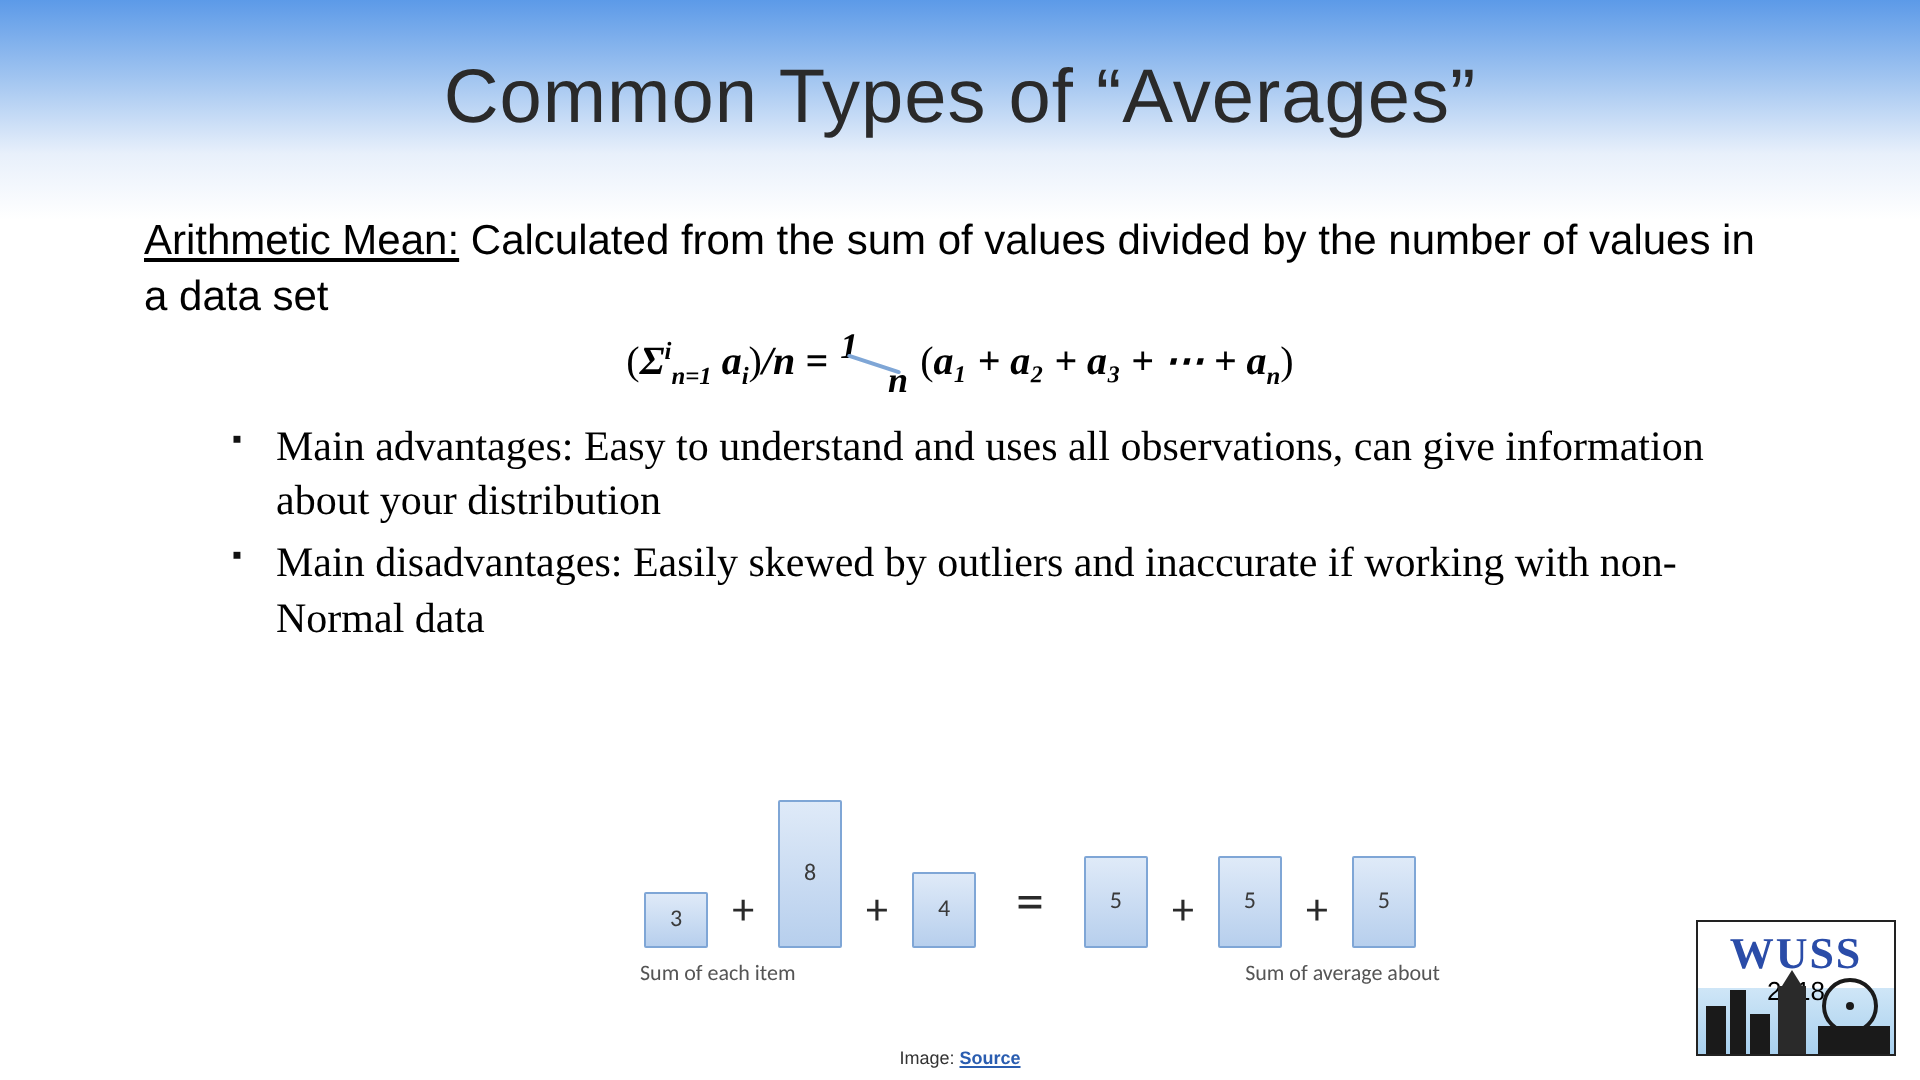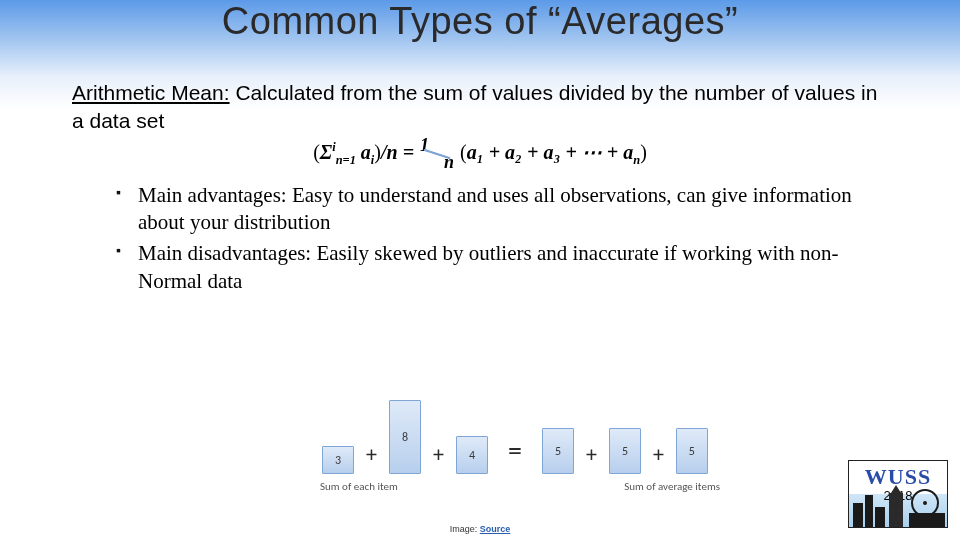--- a/index.html
+++ b/index.html
@@ -17,20 +17,21 @@
     height: 110px;
     background: linear-gradient(to bottom, #5c9ae8 0%, #a0c4f0 35%, #e8f0fb 70%, #ffffff 100%);
     z-index: 0;
   }
   .title {
     position: relative;
     z-index: 1;
     text-align: center;
     font-size: 38px;
     color: #2a2a2a;
+    padding-top: 28px;
     font-weight: normal;
     letter-spacing: 0.5px;
   }
   .content {
     position: relative;
     z-index: 1;
     padding: 36px 72px 0 72px;
     color: #000000;
   }
   .subtitle {
@@ -202,21 +203,21 @@
     <div class="bar" style="height:38px">4</div>
     <div class="eq">=</div>
     <div class="bar" style="height:46px">5</div>
     <div class="plus">+</div>
     <div class="bar" style="height:46px">5</div>
     <div class="plus">+</div>
     <div class="bar" style="height:46px">5</div>
   </div>
   <div class="caption-row">
     <span>Sum of each item</span>
-    <span>Sum of average items</span>
+    <span>Sum of average about</span>
   </div>
 </div>
 
 <div class="image-credit">
   <span>Image:</span>
   <a href="#">Source</a>
 </div>
 
 <div class="logo">
   <div class="wuss">WUSS</div>

